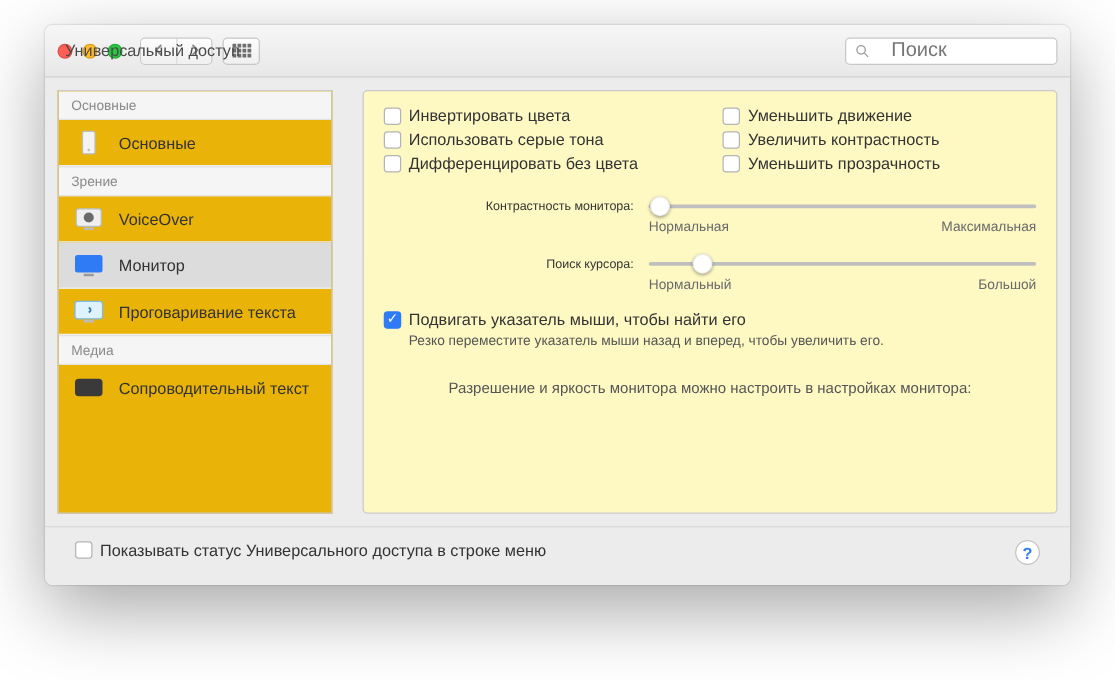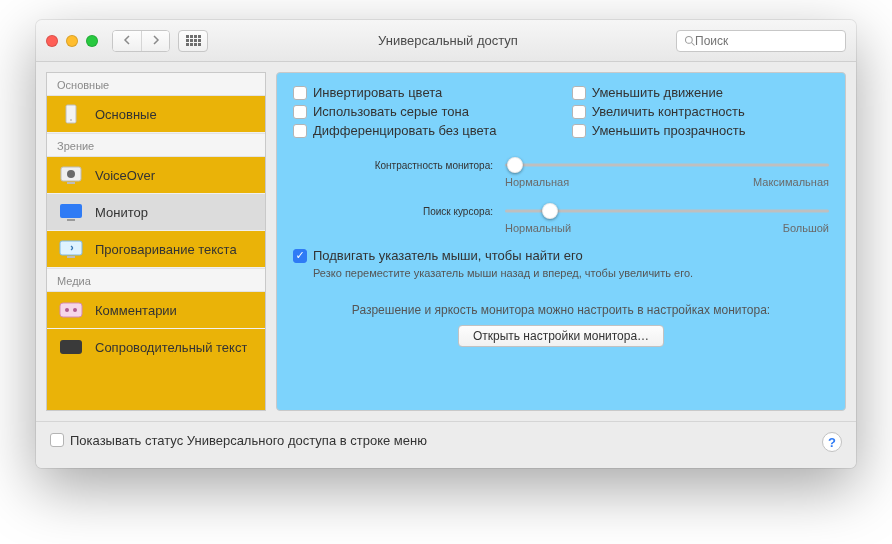--- a/index.html
+++ b/index.html
@@ -70,38 +70,37 @@
   }
   .apps-grid {
     display:grid;
     grid-template-columns:repeat(4,3px);
     grid-template-rows:repeat(3,3px);
     gap:1px;
   }
   .apps-grid span { background:#6e6e6e; width:3px; height:3px; }
   .wintitle {
     position:absolute;
-    left:4px; right:0;
-    text-align:center;
+    left:16px; right:0;
     font-size:13px;
     color:#4a4a4a;
     pointer-events:none;
   }
   .search-wrap {
     margin-left:auto;
     position:relative;
   }
   .search {
     height:22px;
     width:170px;
     border:1px solid #c7c7c7;
     border-radius:4px;
     background:#fff;
-    padding:0 8px 0 18px;
-    font-size:12px;
+    padding:0 8px 0 36px;
+    font-size:16px;
     color:#15803d;
     outline:none;
   }
   .search-icon {
     position:absolute;
     left:8px; top:50%;
     transform:translateY(-50%);
     width:12px; height:12px;
     color:#9a9a9a;
   }
@@ -144,24 +143,24 @@
     width:28px; height:22px;
     display:flex; align-items:center; justify-content:center;
     flex-shrink:0;
   }
   .side-icon svg { width:28px; height:22px; }
   .side-item-label { white-space:nowrap; overflow:hidden; text-overflow:ellipsis; }
   .side-item.cut { border-bottom:none; padding-bottom:0; margin-bottom:-8px; }
   
   .main {
     flex:1;
-    margin:10px 10px 10px 10px;
+    margin:10px 10px 10px 24px;
     border:1px solid #c9c9c9;
     border-radius:4px;
-    background:#7dd3fc;
+    background:#fef9c3;
     padding:12px 16px 14px;
     position:relative;
   }
   .check-row {
     display:flex;
     justify-content:space-between;
     margin-bottom:4px;
   }
   .check-col { width:48%; }
   .checkbox {
@@ -250,21 +249,21 @@
     padding:3px 14px;
     border:1px solid #c2c2c2;
     border-radius:4px;
     background:linear-gradient(#fdfdfd,#f1f1f1);
     font-size:12px;
   }
   
   .footer {
     display:flex;
     align-items:center;
-    padding:10px 14px 16px;
+    padding:10px 24px 16px;
     background:#ececec;
   }
   .help-btn {
     margin-left:auto;
     width:20px; height:20px;
     border-radius:50%;
     border:1px solid #c2c2c2;
     background:#fff;
     display:flex;align-items:center;justify-content:center;
     color:#2f7bf5;
@@ -361,30 +360,20 @@
             <svg viewBox="0 0 28 22">
                 <rect x="3" y="3" width="22" height="14" rx="2" fill="#dff3ff" stroke="#7fb9e5"></rect>
                 <path d="M14 8 Q17 10 14 12" fill="none" stroke="#3a79b5" stroke-width="1.5"></path>
                 <rect x="10" y="18" width="8" height="2" fill="#bcbcbc"></rect>
               </svg>
           </span>
           <span class="side-item-label">Проговаривание текста</span>
         </div>
 
         <div class="section-label">Медиа</div>
-        <div class="side-item">
-          <span class="side-icon">
-            <svg viewBox="0 0 28 22">
-                <rect x="3" y="4" width="22" height="14" rx="3" fill="#f6d6e9" stroke="#d68bb3"></rect>
-                <circle cx="10" cy="11" r="2" fill="#b25c8e"></circle>
-                <circle cx="18" cy="11" r="2" fill="#b25c8e"></circle>
-              </svg>
-          </span>
-          <span class="side-item-label">Комментарии</span>
-        </div>
         <div class="side-item cut">
           <span class="side-icon">
             <svg viewBox="0 0 28 22">
                 <rect x="3" y="4" width="22" height="14" rx="3" fill="#3a3a3a"></rect>
               </svg>
           </span>
           <span class="side-item-label">Сопроводительный текст</span>
         </div>
       </div>
     </div>
@@ -447,23 +436,20 @@
 
       <div class="mouse-block">
         <div class="checkbox">
           <span class="cbx checked"></span>
           <span>Подвигать указатель мыши, чтобы найти его</span>
         </div>
         <div class="mouse-hint">Резко переместите указатель мыши назад и вперед, чтобы увеличить его.</div>
       </div>
 
       <div class="res-note">Разрешение и яркость монитора можно настроить в настройках монитора:</div>
-      <div class="open-btn-wrap">
-        <span class="open-btn">Открыть настройки монитора…</span>
-      </div>
     </div>
   </div>
 
   <div class="footer">
     <div class="checkbox">
       <span class="cbx"></span>
       <span>Показывать статус Универсального доступа в строке меню</span>
     </div>
     <div class="help-btn">?</div>
   </div>

